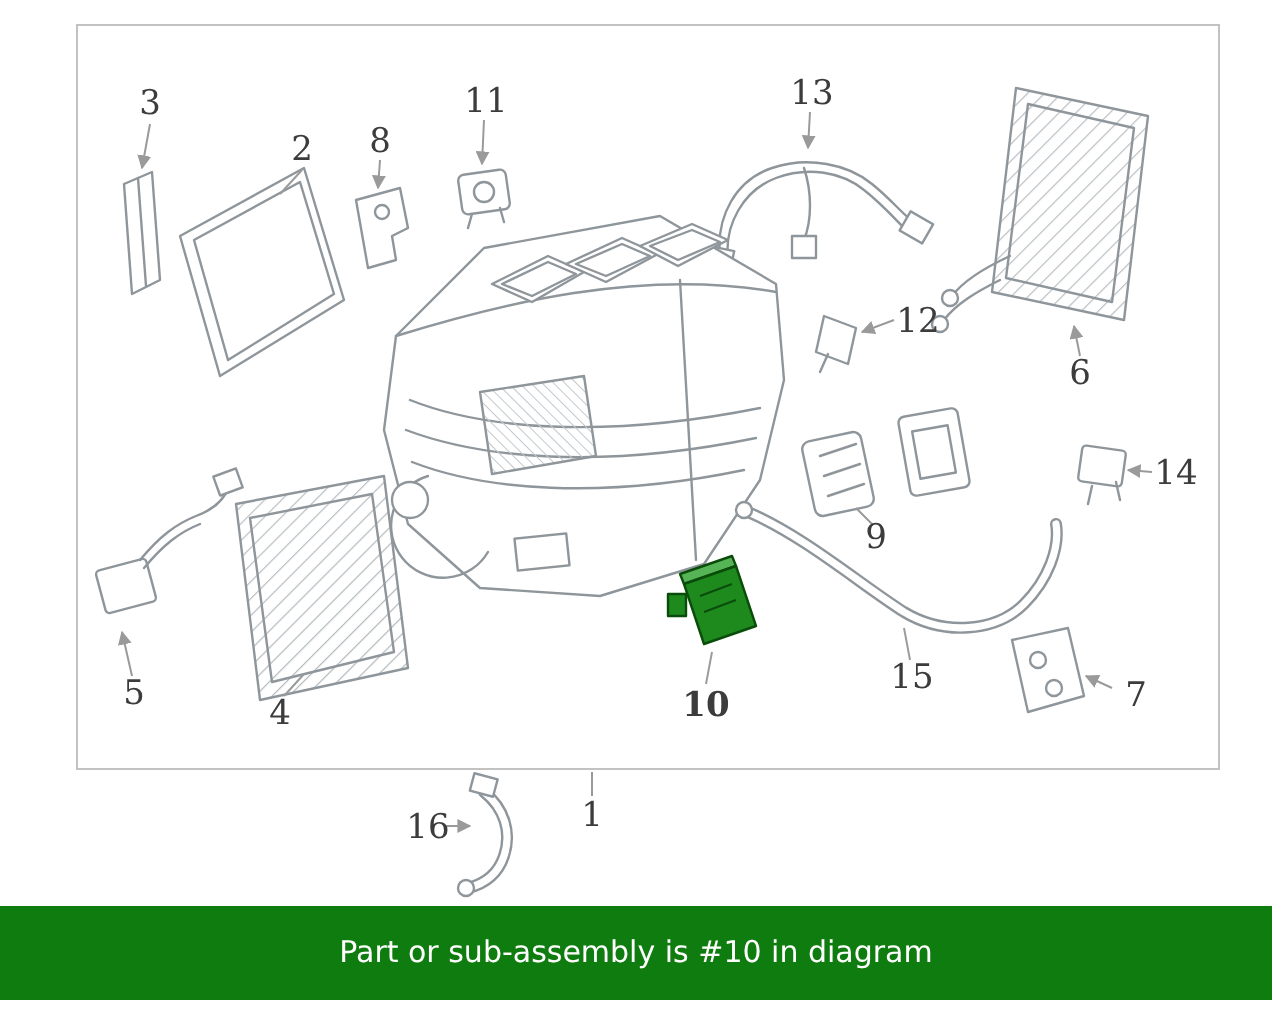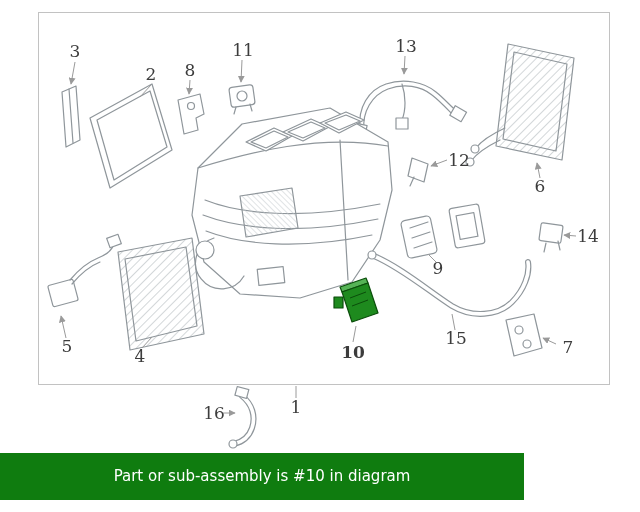--- a/index.html
+++ b/index.html
@@ -13,21 +13,21 @@
   .lnf { fill: #fff; stroke: var(--part); stroke-width: 1.2; stroke-linejoin: round; }
   .ldg line { stroke: var(--leader); stroke-width: 1; }
   .num { font-family: "DejaVu Serif", serif; font-size: 17px; fill: var(--label); text-anchor: middle; }
   .num.hl { font-weight: bold; }
   .tube-o { fill: none; stroke: var(--part); stroke-width: 6; stroke-linecap: round; }
   .tube-i { fill: none; stroke: #fff; stroke-width: 3.6; stroke-linecap: round; }
   .hl-fill { fill: var(--hl); stroke: var(--hl-dark); stroke-width: 1.2; stroke-linejoin: round; }
   .hl-top  { fill: var(--hl-light); stroke: var(--hl-dark); stroke-width: 1.2; stroke-linejoin: round; }
   .hl-line { stroke: var(--hl-dark); stroke-width: 1; fill: none; }
 
-  .banner { position: absolute; left: 0; top: 453px; width: 524px; height: 47px;
+  .banner { position: absolute; left: 0; top: 453px; width: 636px; height: 47px;
             background: var(--banner-bg); color: var(--banner-text);
             display: flex; flex-direction: row; align-items: center; justify-content: center;
             font-size: 15px; line-height: 1.45; text-align: center; }
 </style>
 </head>
 <body>
 
 <div class="stage">
 
   <svg width="640" height="512" viewBox="0 0 640 512">

